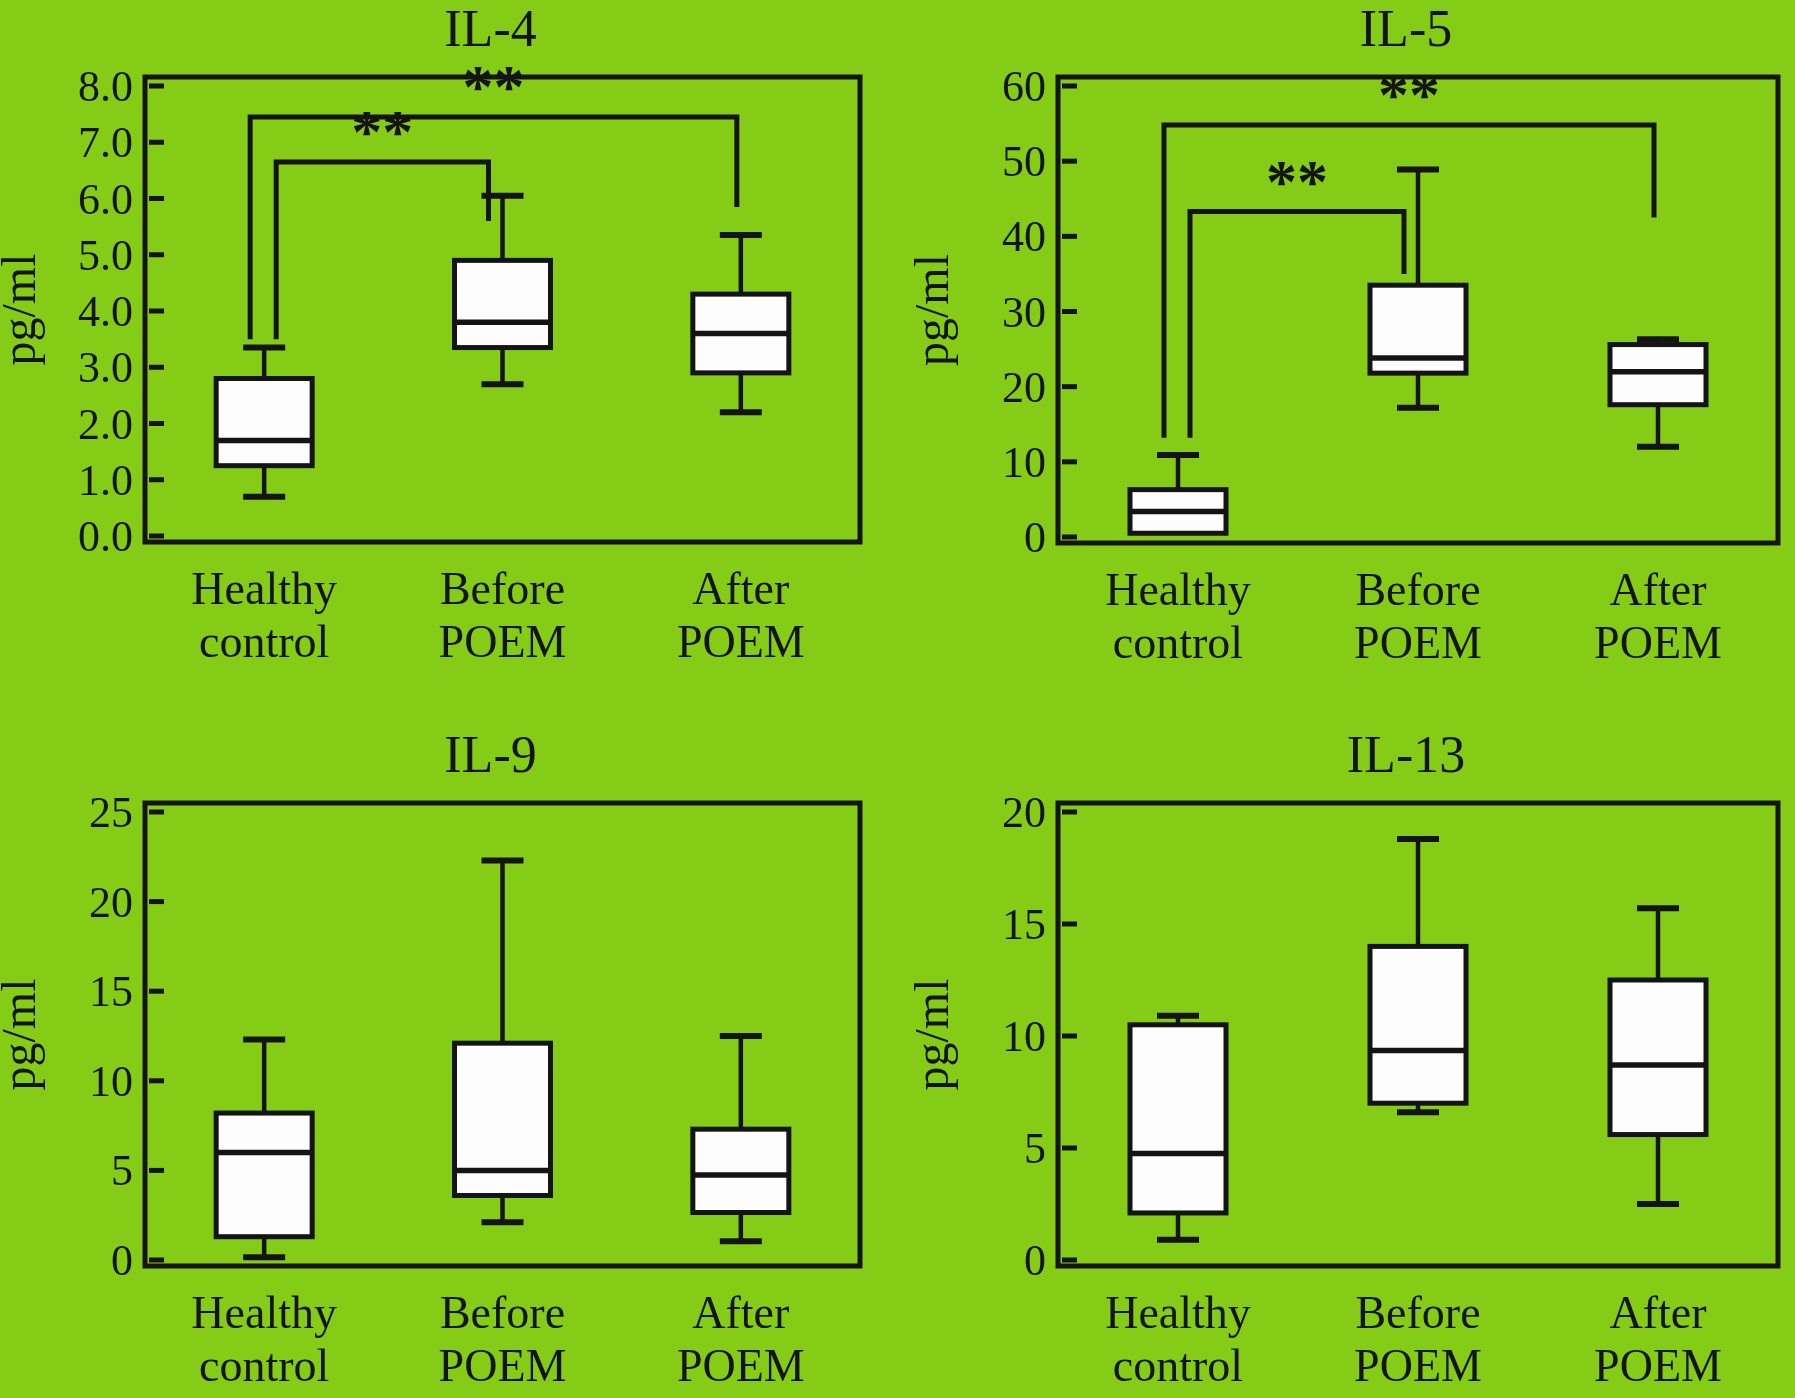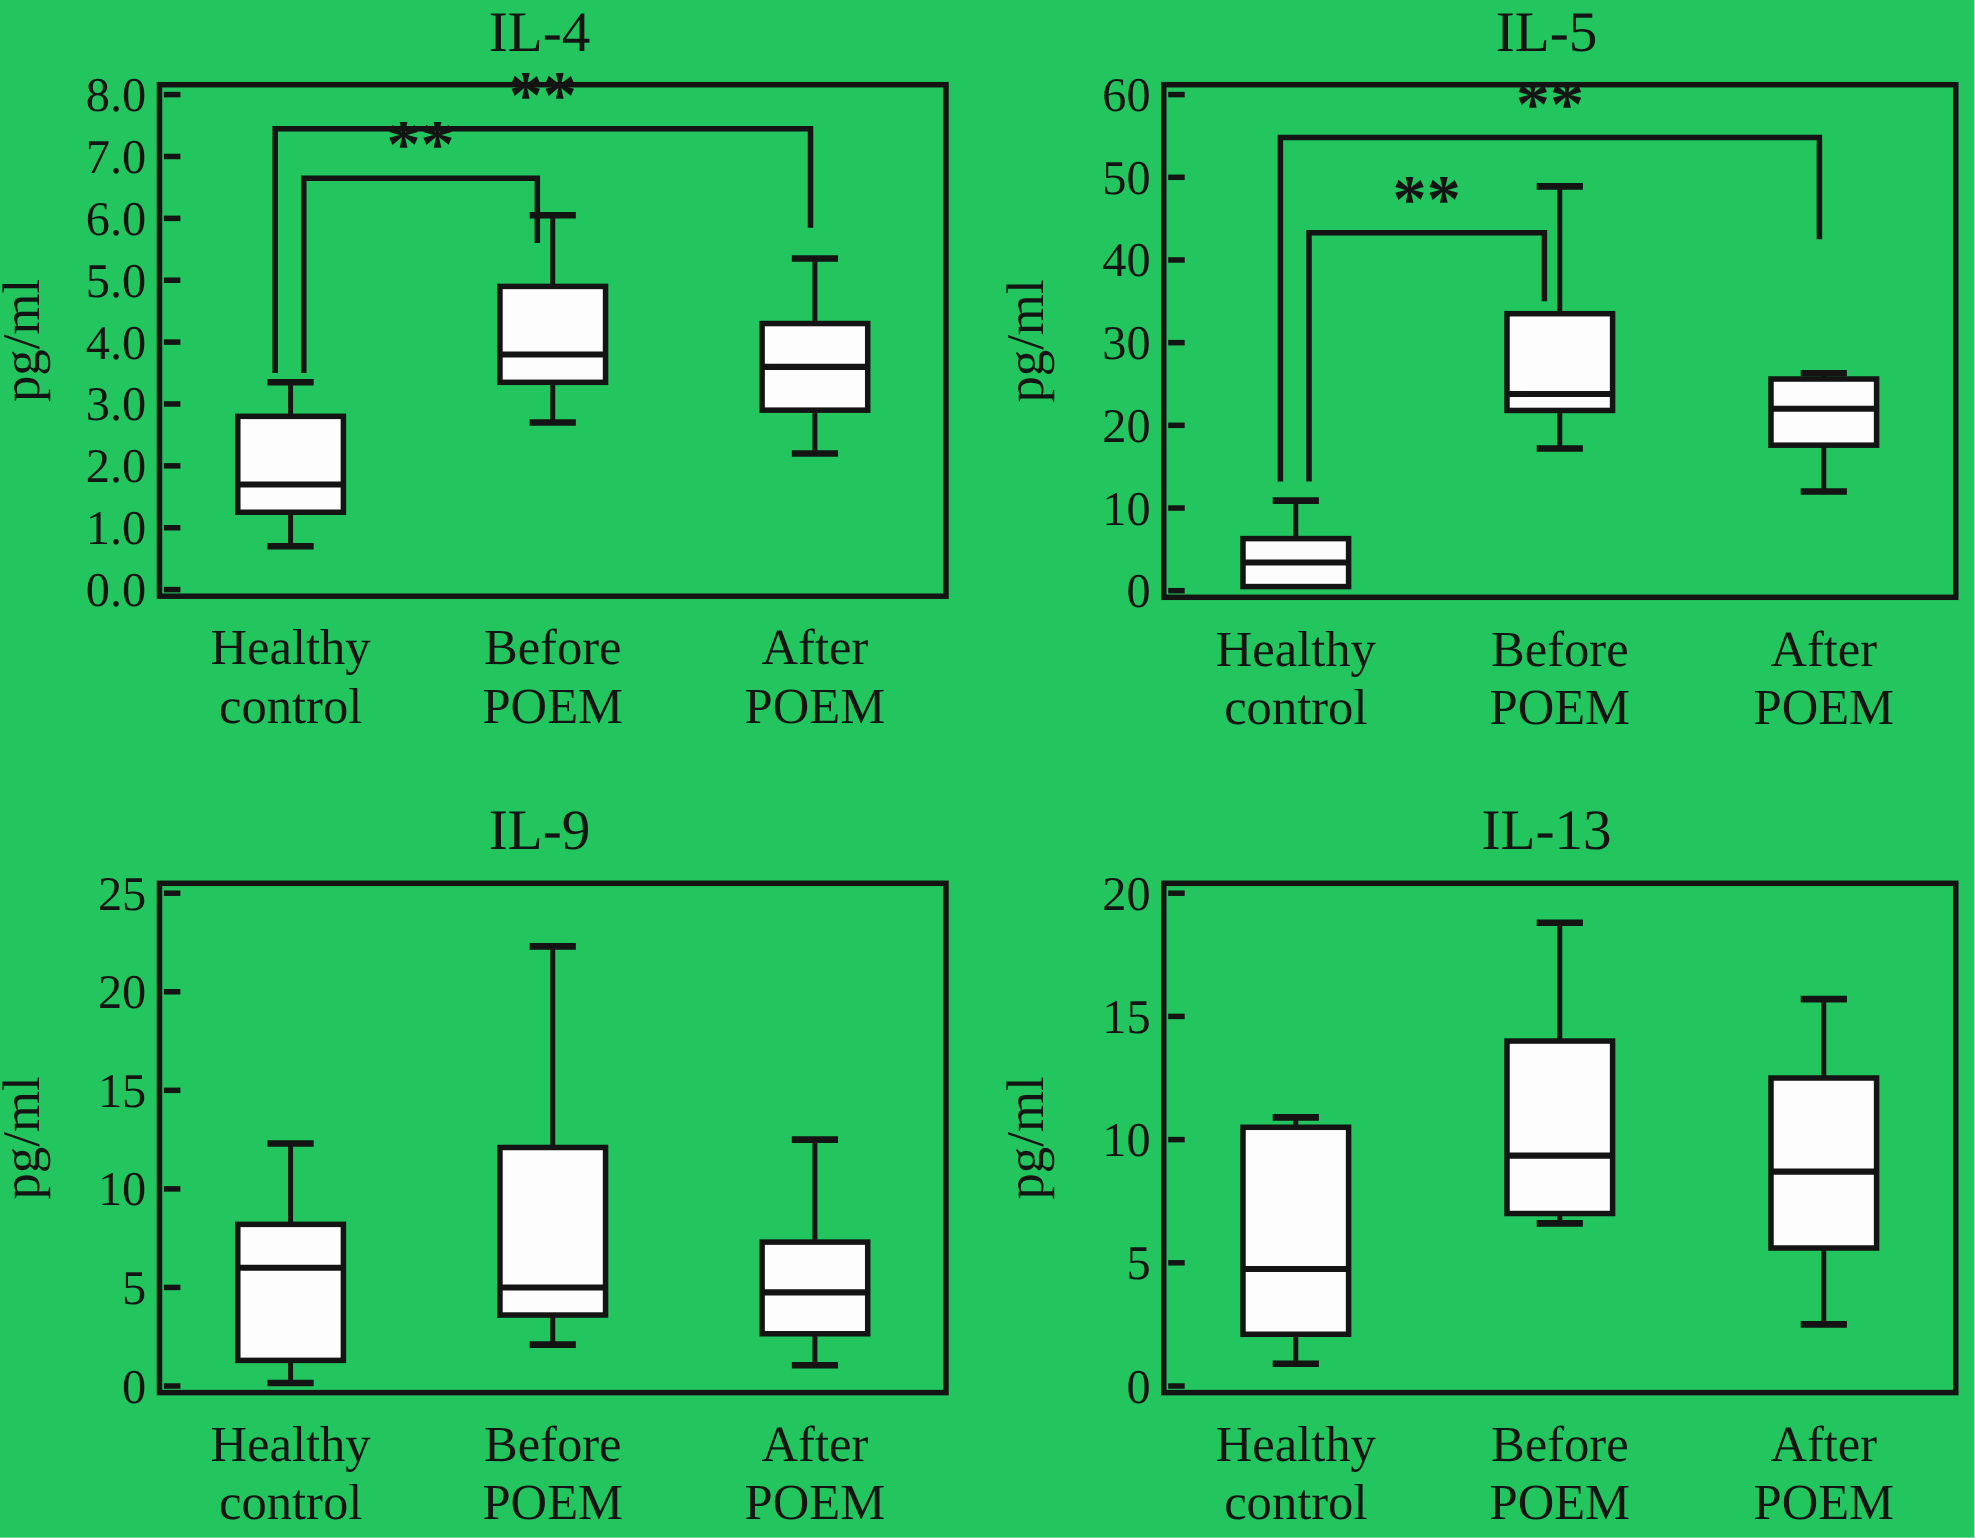--- a/index.html
+++ b/index.html
@@ -1,16 +1,16 @@
 <!DOCTYPE html>
 <html><head>
 <meta charset="utf-8">
 <style>
   html,body{margin:0;padding:0;background:#ffffff;}
-  .figure{position:relative;width:1795px;height:1398px;background:#22c55e;overflow:hidden;
+  .figure{position:relative;width:1795px;height:1398px;background:#84cc16;overflow:hidden;
           font-family:"Liberation Serif","DejaVu Serif",serif;}
   svg{position:absolute;left:0;top:0;}
   svg text{fill:#141414;}
 </style>
 </head>
 <body>
 
 <div class="figure">
   <svg id="fig-svg" width="1795" height="1398" viewBox="0 0 1795 1398">
       <text x="490.5" y="46" font-size="52" text-anchor="middle" font-family="&quot;Liberation Serif&quot;,&quot;DejaVu Serif&quot;,serif">IL-4</text>

